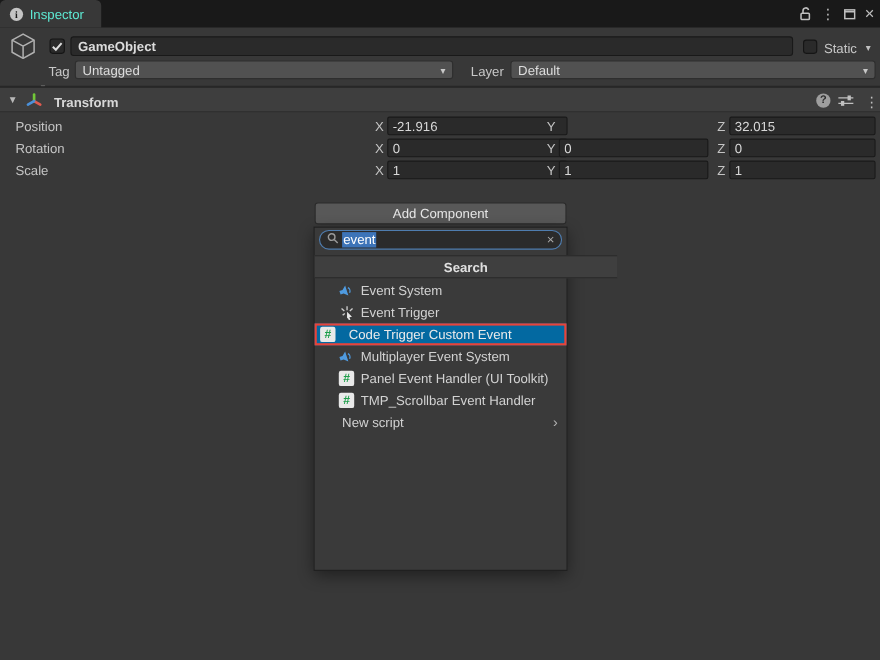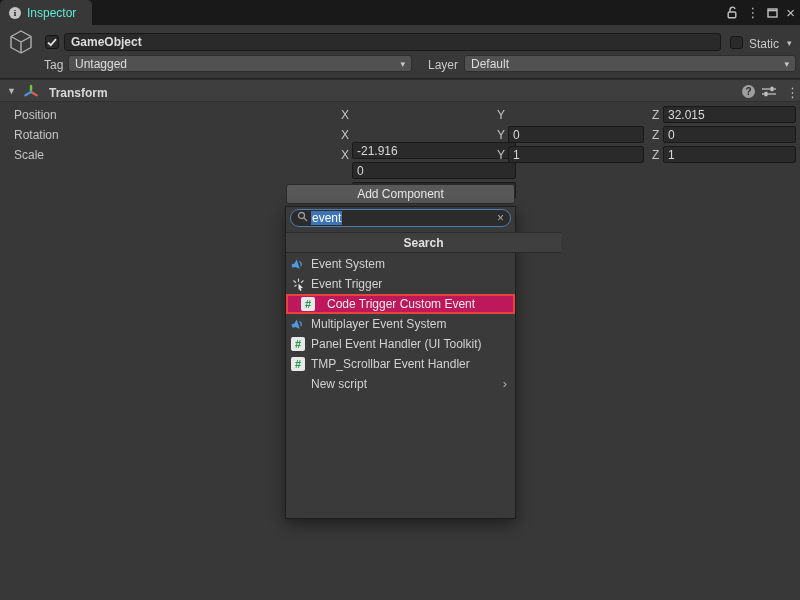--- a/index.html
+++ b/index.html
@@ -58,44 +58,44 @@
   .presets-icon { position:absolute; left:762px; top:85px; }
   .comp-kebab { position:absolute; left:786px; top:85px; color:#c0c0c0; font-size:13px; }
 
   .vec-row { position:absolute; left:0; width:800px; height:20px; }
   .vec-label { position:absolute; left:14px; top:3px; color:#c4c4c4; }
   .axis-label { position:absolute; top:3px; color:#c4c4c4; cursor:ew-resize; }
   .ax-x { left:341px; } .ax-y { left:497px; } .ax-z { left:652px; }
   .axis-field { position:absolute; top:1px; height:17px; background:#2a2a2a;
                 border:1px solid #191919; border-radius:2px; color:#d8d8d8; font-size:12px;
                 padding:0 4px; font-family:"Liberation Sans", sans-serif; }
-  .fx { left:352px; width:164px;margin-top:36px; } .fy { left:508px; width:136px; } .fz { left:663px; width:133px; }
+  .fx { left:352px; width:164px; } .fy { left:508px; width:136px; } .fz { left:663px; width:133px; }
 
   
   .add-btn { position:absolute; left:286px; top:184px; width:229px; height:20px;
              background:#585858; border:1px solid #2b2b2b; border-radius:3px;
              color:#e6e6e6; display:flex; align-items:center; justify-content:center; cursor:pointer; }
 
   
   .popup { position:absolute; left:285px; top:206px; width:231px; height:313px;
            background:#3a3a3a; border:1px solid #1e1e1e; box-shadow:0 5px 14px rgba(0,0,0,0.45); }
   .search-box { position:absolute; left:4px; top:2px; width:221px; height:18px;
                 background:#2b2b2b; border:1px solid #4f7daf; border-radius:9px;
                 display:flex; align-items:center; padding:0 6px; gap:3px; }
   .search-text { background:#3d74b8; color:#ffffff; padding:0 1px; line-height:14px; }
   .clear-x { margin-left:auto; color:#aaaaaa; font-size:12px; cursor:pointer; }
   .popup-header { position:absolute; left:0; top:25px; width:275px; height:21px; background:#3f3f3f;
                   border-top:1px solid #2a2a2a; border-bottom:1px solid #2a2a2a;
                   display:flex; align-items:center; justify-content:center;
                   color:#e0e0e0; font-weight:bold; }
   .list { position:absolute; left:0; top:47px; width:229px; }
   .row { position:relative; height:20px; display:flex; align-items:center; gap:6px;
-         padding-left:5px; color:#d2d2d2; cursor:pointer; }
+         padding-left:22px; color:#d2d2d2; cursor:pointer; }
   .row .icon { width:14px; height:14px; flex:none; display:flex; align-items:center; justify-content:center; }
-  .row.selected { background:#be185d; border:2px solid #e8443a; padding-left:13px; color:#eaeaea;gap:12px; }
+  .row.selected { background:#0369a1; border:2px solid #e8443a; padding-left:3px; color:#eaeaea;gap:12px; }
   .script-icon { width:13px; height:14px; background:#e9e9e9; border-radius:2px;
                  display:flex; align-items:center; justify-content:center; }
   .script-icon::after { content:"#"; color:#1e9e4a; font-weight:bold; font-size:11px; line-height:1; }
   .row.new-script { padding-left:25px; }
   .submenu-chevron { position:absolute; right:8px; top:2px; color:#b0b0b0; font-size:13px; }
 </style>
 </head>
 <body>
 
 <div class="titlebar">

